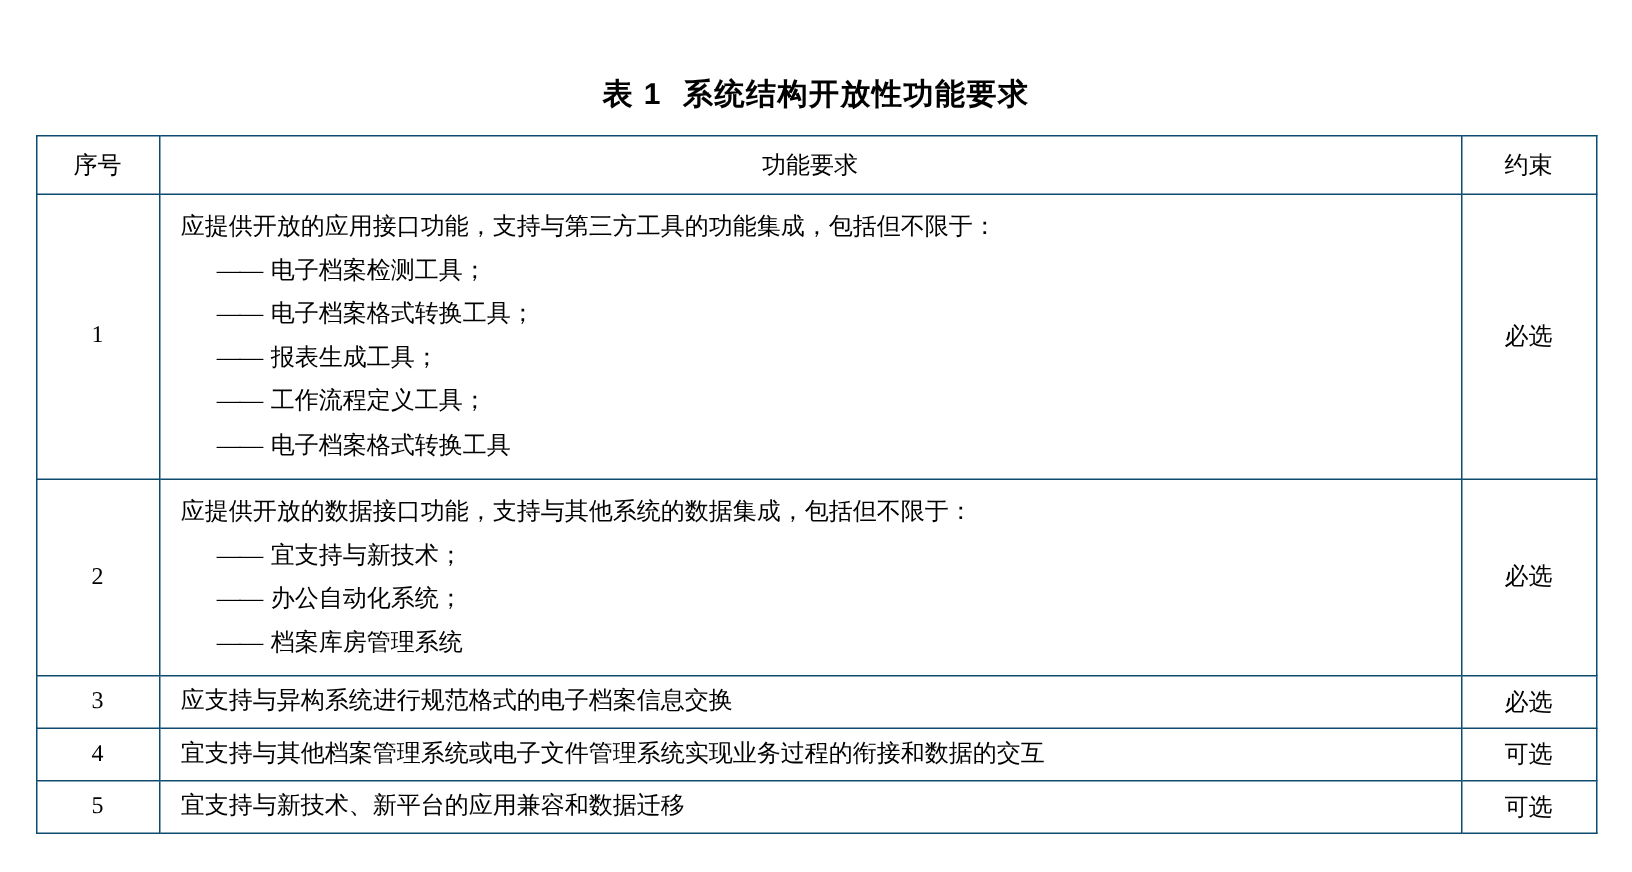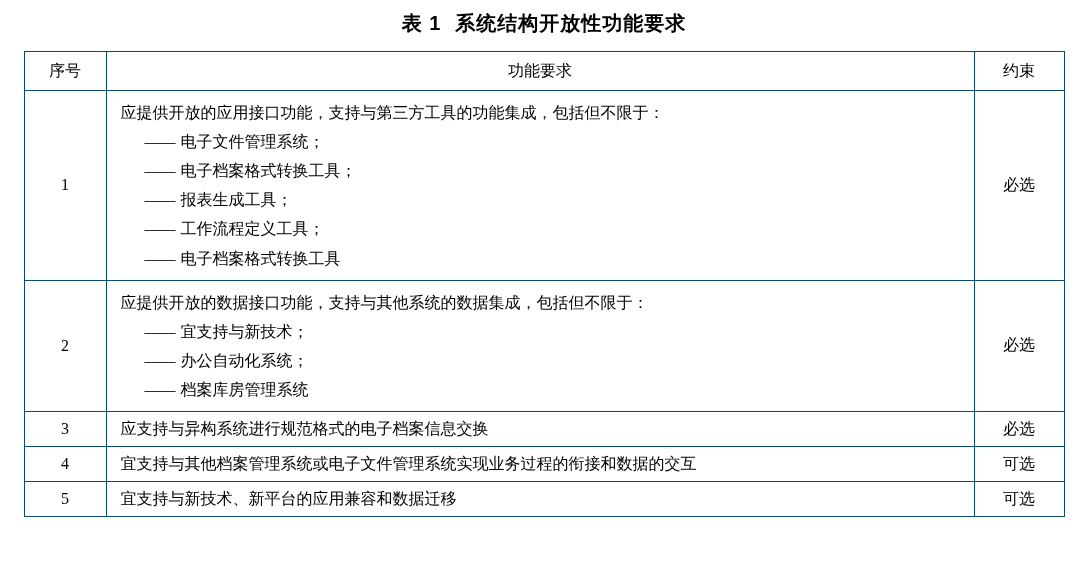--- a/index.html
+++ b/index.html
@@ -21,20 +21,21 @@
     box-sizing: border-box;
   }
   .table-caption {
     text-align: center;
     font-family: "Liberation Sans", "DejaVu Sans", sans-serif;
     font-weight: bold;
     font-size: 20px;
     letter-spacing: 1px;
     padding-top: 10px;
     padding-bottom: 14px;
+    margin-top: 39px;
   }
   .table-caption .cap-label { margin-right: 14px; }
   table.req-table {
     border-collapse: collapse;
     width: 1040px;
     margin: 0 auto;
     table-layout: fixed;
   }
   table.req-table th,
   table.req-table td {
@@ -99,21 +100,21 @@
         <th>序号</th>
         <th>功能要求</th>
         <th>约束</th>
       </tr>
     </thead>
     <tbody>
       <tr>
         <td class="no-cell">1</td>
         <td class="req-cell">
           <p class="lead">应提供开放的应用接口功能，支持与第三方工具的功能集成，包括但不限于：</p>
-          <p class="sub"><span class="dash">——</span><span>电子文件管理系统；</span></p>
+          <p class="sub"><span class="dash">——</span><span>电子档案检测工具；</span></p>
           <p class="sub"><span class="dash">——</span><span>电子档案格式转换工具；</span></p>
           <p class="sub"><span class="dash">——</span><span>报表生成工具；</span></p>
           <p class="sub"><span class="dash">——</span><span>工作流程定义工具；</span></p>
           <p class="sub"><span class="dash">——</span><span>电子档案格式转换工具</span></p>
         </td>
         <td class="con-cell">必选</td>
       </tr>
 
       <tr>
         <td class="no-cell">2</td>

